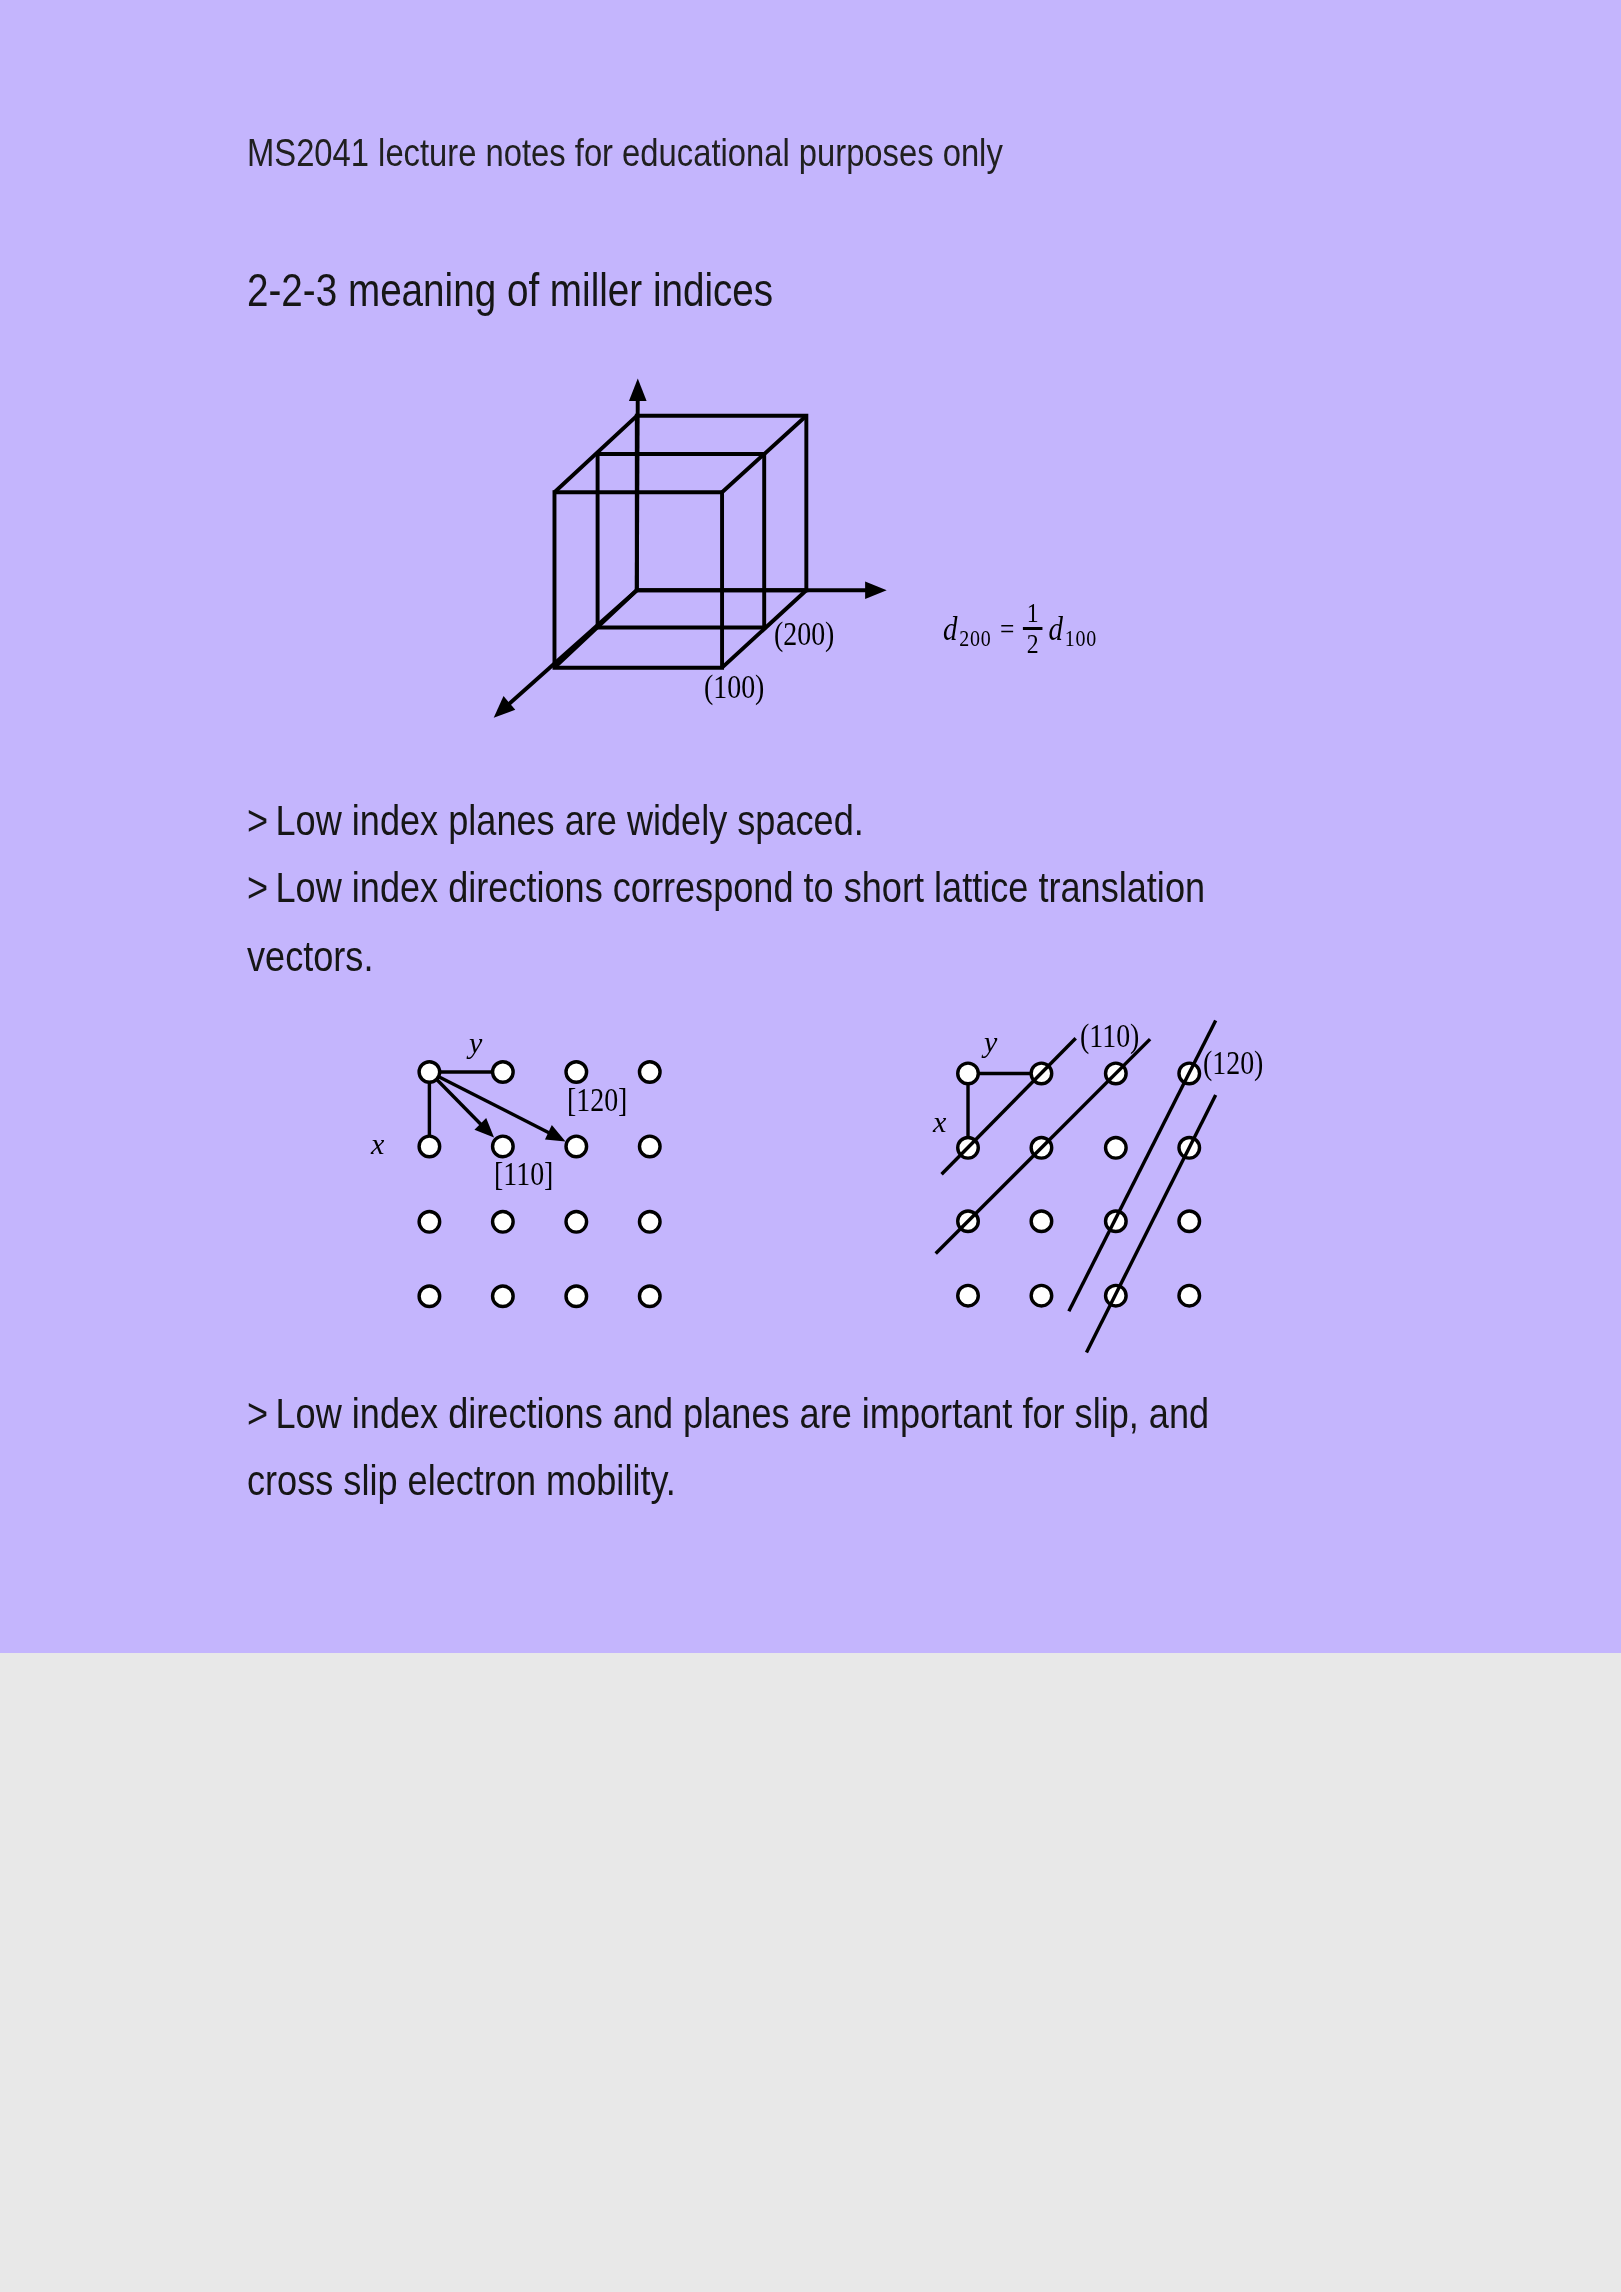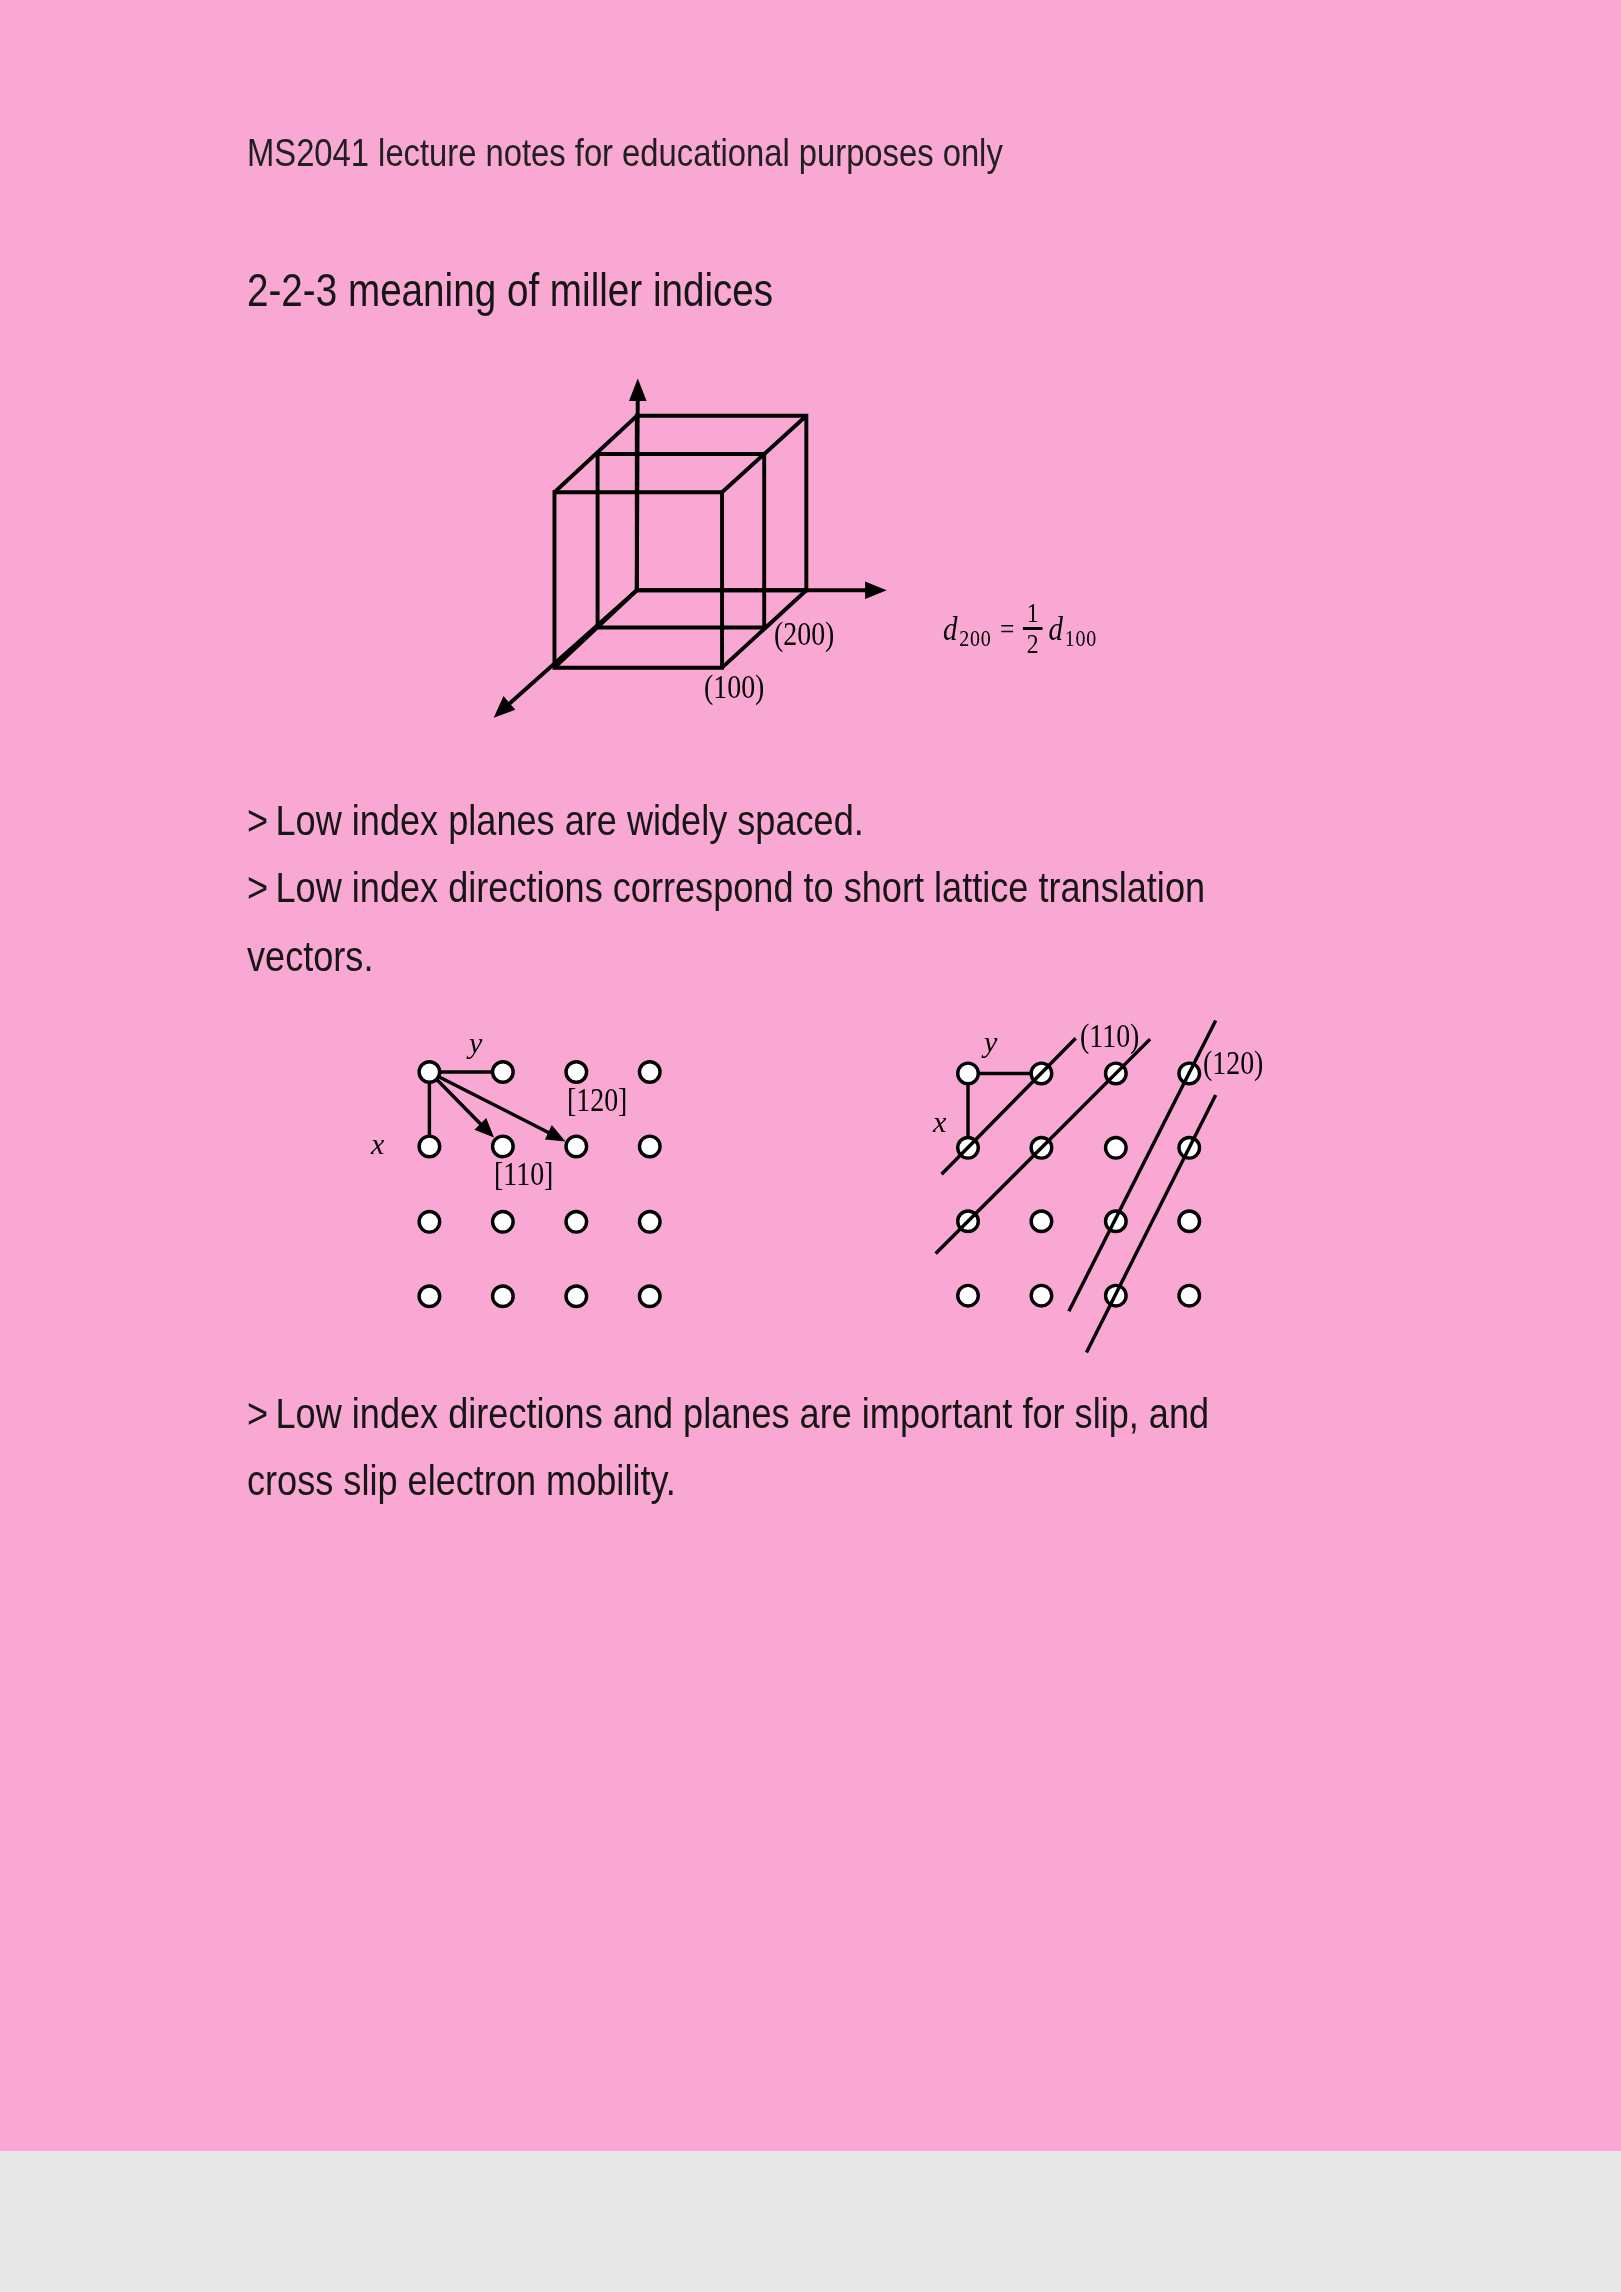--- a/index.html
+++ b/index.html
@@ -1,17 +1,17 @@
 <!DOCTYPE html>
 <html><head>
 <meta charset="utf-8">
 <style>
   html,body{margin:0;padding:0;background:#e8e8e8;}
   .page{
-    position:relative;width:1621px;height:2151px;background:#f9a8d4;
+    position:relative;width:1621px;height:1653px;background:#c4b5fd;
     font-family:"Liberation Sans",sans-serif;color:#1a1a1a;overflow:hidden;text-decoration:underline;
   }
   .abs{position:absolute;}
   .sans{white-space:nowrap;line-height:1;transform:scaleX(0.84);transform-origin:left top;}
   .header-line{font-size:39px;color:#202020;}
   .title-line{font-size:46px;color:#161616;}
   .b-line{font-size:43px;color:#161616;}
   .marker{display:inline-block;}
   .marker:not(:empty){margin-right:8.8px;}
   .slabel{

